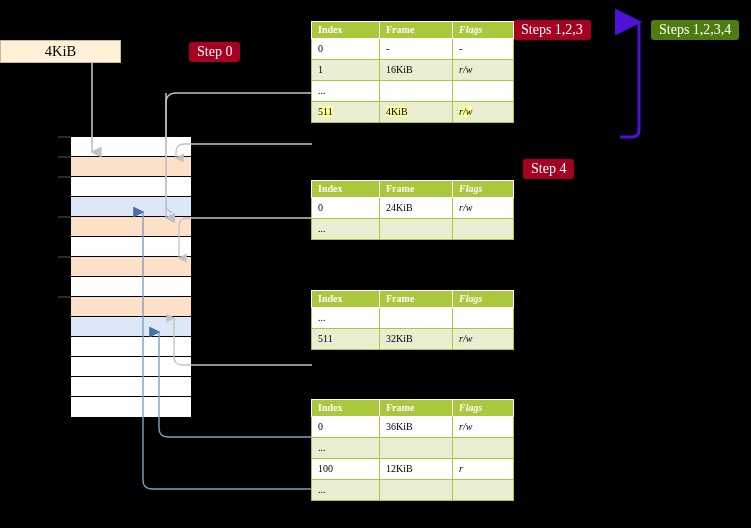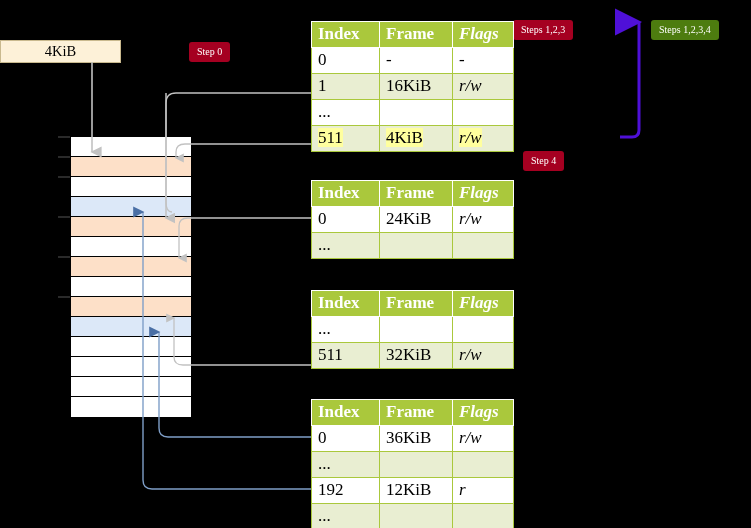--- a/index.html
+++ b/index.html
@@ -1,40 +1,40 @@
 <!DOCTYPE html>
 <html><head>
 <meta charset="utf-8">
 <style>
   html,body{margin:0;padding:0;background:#000;}
   body{width:751px;height:528px;position:relative;overflow:hidden;
        font-family:"Liberation Serif", serif;}
   .canvas{position:absolute;left:0;top:0;width:751px;height:528px;}
 
   
-  .badge{position:absolute;padding:2px 8px 3px 8px;font-size:10px;
+  .badge{position:absolute;padding:2px 8px 3px 8px;font-size:14px;
          color:#ffffff;border-radius:3px;white-space:nowrap;line-height:15px;}
   .badge.red{background:#a50021;}
   .badge.blue{background:#4d7c0f;}
 
   
   .kib-box{position:absolute;left:0;top:40px;width:119px;height:21px;
            background:#fdf1d8;border:1px solid #c9b98e;
            font-size:14.5px;color:#000;text-align:center;line-height:21px;}
 
   
   .memcol{position:absolute;left:70px;top:136px;width:120px;height:279px;
           border:1px solid #000;box-sizing:border-box;background:#fff;}
   .memrow{position:absolute;left:0;width:120px;height:20px;
           border-bottom:1px solid #000;box-sizing:border-box;}
   .memrow.last{border-bottom:none;}
 
   
   table.pt{position:absolute;border-collapse:collapse;background:#fff;
-           font-size:17px;color:#000;}
+           font-size:10px;color:#000;}
   table.pt th{background:#aac83c;color:#ffffff;font-weight:bold;
               text-align:left;padding:2px 6px 3px 6px;
               border:1px solid #ffffff;}
   table.pt td{border:1px solid #aac83c;padding:2px 6px 3px 6px;
               height:15px;}
   table.pt tr.alt td{background:#e9eed2;}
   table.pt td.hl span{background:#ffff9e;}
   .c-index{width:55px;}
   .c-frame{width:60px;margin-top:39px;}
   .c-flags{width:48px;font-style:italic;}
@@ -47,21 +47,21 @@
 
 <div class="canvas">
 
   <div class="kib-box">
     <span>4KiB</span>
   </div>
 
   <div class="badge red" style="left:189px;top:42px;"><span>Step 0</span></div>
   <div class="badge red" style="left:513px;top:20px;"><span>Steps 1,2,3</span></div>
   <div class="badge blue" style="left:651px;top:20px;"><span>Steps 1,2,3,4</span></div>
-  <div class="badge red" style="left:523px;top:151px;text-align:center;"><span>Step 4</span></div>
+  <div class="badge red" style="left:523px;top:159px;text-align:center;"><span>Step 4</span></div>
 
   <div class="memcol" id="memcol">
       <div class="memrow" style="top: 0px; background: rgb(255, 255, 255);"></div>
       <div class="memrow" style="top: 20px; background: rgb(253, 224, 200);"></div>
       <div class="memrow" style="top: 40px; background: rgb(255, 255, 255);"></div>
       <div class="memrow" style="top: 60px; background: rgb(220, 232, 248);"></div>
       <div class="memrow" style="top: 80px; background: rgb(253, 224, 200);"></div>
       <div class="memrow" style="top: 100px; background: rgb(255, 255, 255);"></div>
       <div class="memrow" style="top: 120px; background: rgb(253, 224, 200);"></div>
       <div class="memrow" style="top: 140px; background: rgb(255, 255, 255);"></div>
@@ -204,21 +204,21 @@
         <td class="c-index">0</td>
         <td class="c-frame">36KiB</td>
         <td class="c-flags">r/w</td>
       </tr>
       <tr class="alt">
         <td class="c-index">...</td>
         <td class="c-frame">&nbsp;</td>
         <td class="c-flags">&nbsp;</td>
       </tr>
       <tr>
-        <td class="c-index">192</td>
+        <td class="c-index">100</td>
         <td class="c-frame">12KiB</td>
         <td class="c-flags">r</td>
       </tr>
       <tr class="alt">
         <td class="c-index">...</td>
         <td class="c-frame">&nbsp;</td>
         <td class="c-flags">&nbsp;</td>
       </tr>
     </tbody>
   </table>

